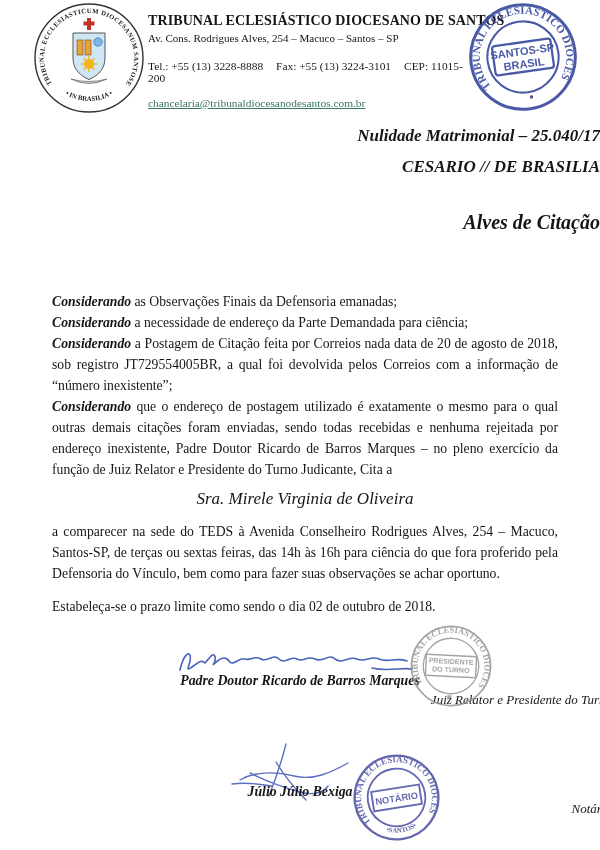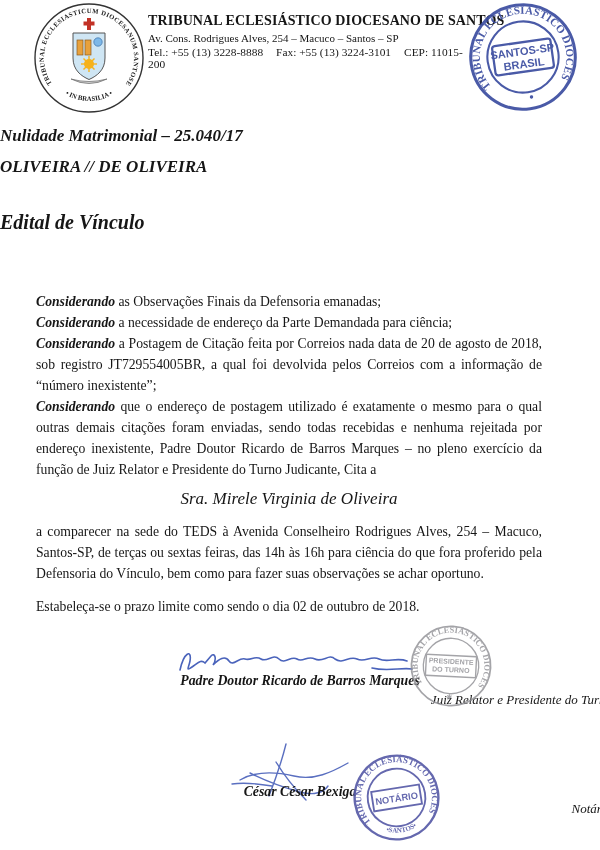--- a/index.html
+++ b/index.html
@@ -4,35 +4,35 @@
 <style>
   html,body{margin:0;padding:0;background:#fff;}
   .page{position:relative;width:600px;height:850px;background:#fff;overflow:hidden;
         font-family:"Liberation Serif", serif;color:#161616;}
 
   
   .logo{position:absolute;left:33px;top:2px;width:112px;height:112px;}
   .header-text{position:absolute;left:148px;top:13px;width:330px;}
   .org-name{font-size:14px;font-weight:bold;white-space:nowrap;letter-spacing:.1px;}
   .addr{font-size:11px;margin-top:3px;}
-  .contact{font-size:11.4px;margin-top:2px;}
+  .contact{font-size:11.4px;margin-top:16px;}
   .contact span{margin-right:13px;}
   .email{display:inline-block;margin-top:13px;font-size:11.4px;color:#3a7565;
          text-decoration:underline;cursor:pointer;}
   .header-stamp{position:absolute;left:464px;top:0px;width:118px;height:114px;transform:rotate(-8deg);opacity:.92;}
 
   
-  .center-line{position:absolute;left:0;width:100%;text-align:left;
+  .center-line{position:absolute;left:0;width:100%;text-align:right;
                font-weight:bold;font-style:italic;}
   .case-num{top:126px;font-size:17px;}
   .parties{top:157px;font-size:17px;}
   .doc-title{top:211px;font-size:20px;}
 
   
-  .body-text{position:absolute;left:36px;top:291px;width:506px;
+  .body-text{position:absolute;left:52px;top:291px;width:506px;
              font-size:13.7px;line-height:21px;text-align:justify;}
   .body-text p{margin:0;}
   .lead{font-weight:bold;font-style:italic;}
   .qitalic{}
   .cited{text-align:center;font-size:17px;font-weight:normal;font-style:italic;
          line-height:24px;margin-top:7px !important;margin-bottom:10px !important;}
   .gap{margin-top:12px !important;}
   .gap2{margin-top:17px !important;}
 
   
@@ -92,40 +92,41 @@
       <path d="M38 77 Q56 86 74 77 Q56 82 38 77 Z" fill="#cfcfcf" stroke="#666" stroke-width=".7"></path>
     </g>
   </svg>
 
   <div class="header-text">
     <div class="org-name">TRIBUNAL ECLESIÁSTICO DIOCESANO DE SANTOS</div>
     <div class="addr">Av. Cons. Rodrigues Alves, 254 – Macuco – Santos – SP</div>
     <div class="contact">
       <span>Tel.: +55 (13) 3228-8888</span><span>Fax: +55 (13) 3224-3101</span><span>CEP: 11015-200</span>
     </div>
+    <a class="email">chancelaria@tribunaldiocesanodesantos.com.br</a>
   </div>
 
   <svg class="header-stamp stamp stamp-blue" viewBox="0 0 120 120">
     <circle cx="60" cy="60" r="55" fill="none" stroke="currentColor" stroke-width="3.2"></circle>
     <circle cx="60" cy="60" r="37.5" fill="none" stroke="currentColor" stroke-width="2.2"></circle>
     <defs>
         <path id="hsRing" d="M 22.7 86.1 A 45.5 45.5 0 1 1 97.3 86.1" fill="none"></path>
       </defs>
     <text class="ring-serif" font-size="11.6">
       <textPath href="#hsRing" textLength="226">TRIBUNAL ECLESIÁSTICO DIOCESANO</textPath>
     </text>
     <rect x="29" y="44.5" width="62" height="31" rx="3" fill="none" stroke="currentColor" stroke-width="2.4"></rect>
     <text class="box-sans" x="60" y="58" font-size="11.6" text-anchor="middle">SANTOS-SP</text>
     <text class="box-sans" x="60" y="71.5" font-size="11.6" text-anchor="middle">BRASIL</text>
     <circle cx="63" cy="103" r="1.8" fill="currentColor"></circle>
   </svg>
 
   <div class="center-line case-num">Nulidade Matrimonial – 25.040/17</div>
-  <div class="center-line parties">OLIVEIRA // DE OLIVEIRA</div>
-  <div class="center-line doc-title">Edital de Vínculo</div>
+  <div class="center-line parties">CESARIO // DE BRASILIA</div>
+  <div class="center-line doc-title">Alves de Citação</div>
 
   <div class="body-text">
     <p><span class="lead">Considerando</span><span> as Observações Finais da Defensoria emanadas;</span></p>
     <p><span class="lead">Considerando</span><span> a necessidade de endereço da Parte Demandada para ciência;</span></p>
     <p><span class="lead">Considerando</span><span> a Postagem de Citação feita por Correios nada data de 20 de agosto de 2018, sob registro JT729554005BR, a qual foi devolvida pelos Correios com a informação de “</span><span class="qitalic">número inexistente</span><span>”;</span></p>
     <p><span class="lead">Considerando</span><span> que o endereço de postagem utilizado é exatamente o mesmo para o qual outras demais citações foram enviadas, sendo todas recebidas e nenhuma rejeitada por endereço inexistente, Padre Doutor Ricardo de Barros Marques – no pleno exercício da função de Juiz Relator e Presidente do Turno Judicante, Cita a</span></p>
     <p class="cited">Sra. Mirele Virginia de Oliveira</p>
     <p>a comparecer na sede do TEDS à Avenida Conselheiro Rodrigues Alves, 254 – Macuco, Santos-SP, de terças ou sextas feiras, das 14h às 16h para ciência do que fora proferido pela Defensoria do Vínculo, bem como para fazer suas observações se achar oportuno.</p>
     <p class="gap">Estabeleça-se o prazo limite como sendo o dia 02 de outubro de 2018.</p>
   </div>
@@ -159,21 +160,21 @@
 
   <svg class="notary-sig" viewBox="0 0 132 68">
     <g fill="none" stroke="#5a6fc0" stroke-width="1.4" stroke-linecap="round">
       <path d="M64 2 C60 18 54 36 47 54"></path>
       <path d="M18 38 C35 28 55 30 72 34 C92 39 110 30 126 21"></path>
       <path d="M28 31 C44 39 60 45 78 50 C92 54 102 50 106 44"></path>
       <path d="M54 20 C60 30 70 44 84 58"></path>
       <path d="M10 42 C24 40 38 42 50 44"></path>
     </g>
   </svg>
-  <div class="sig-name notary-name">César César Bexiga</div>
+  <div class="sig-name notary-name">Júlio Júlio Bexiga</div>
   <div class="sig-role notary-role">Notário</div>
 
   <svg class="notary-stamp stamp stamp-purple" viewBox="0 0 100 100">
     <circle cx="50" cy="50" r="45" fill="none" stroke="currentColor" stroke-width="2.6"></circle>
     <circle cx="50" cy="50" r="31" fill="none" stroke="currentColor" stroke-width="2"></circle>
     <defs>
       <path id="nsRing" d="M 18.9 71.8 A 38 38 0 1 1 81.1 71.8" fill="none"></path>
       <path id="nsBottom" d="M 34 84.4 A 38 38 0 0 0 66 84.4" fill="none"></path>
     </defs>
     <text class="ring-serif" font-size="9.6">

